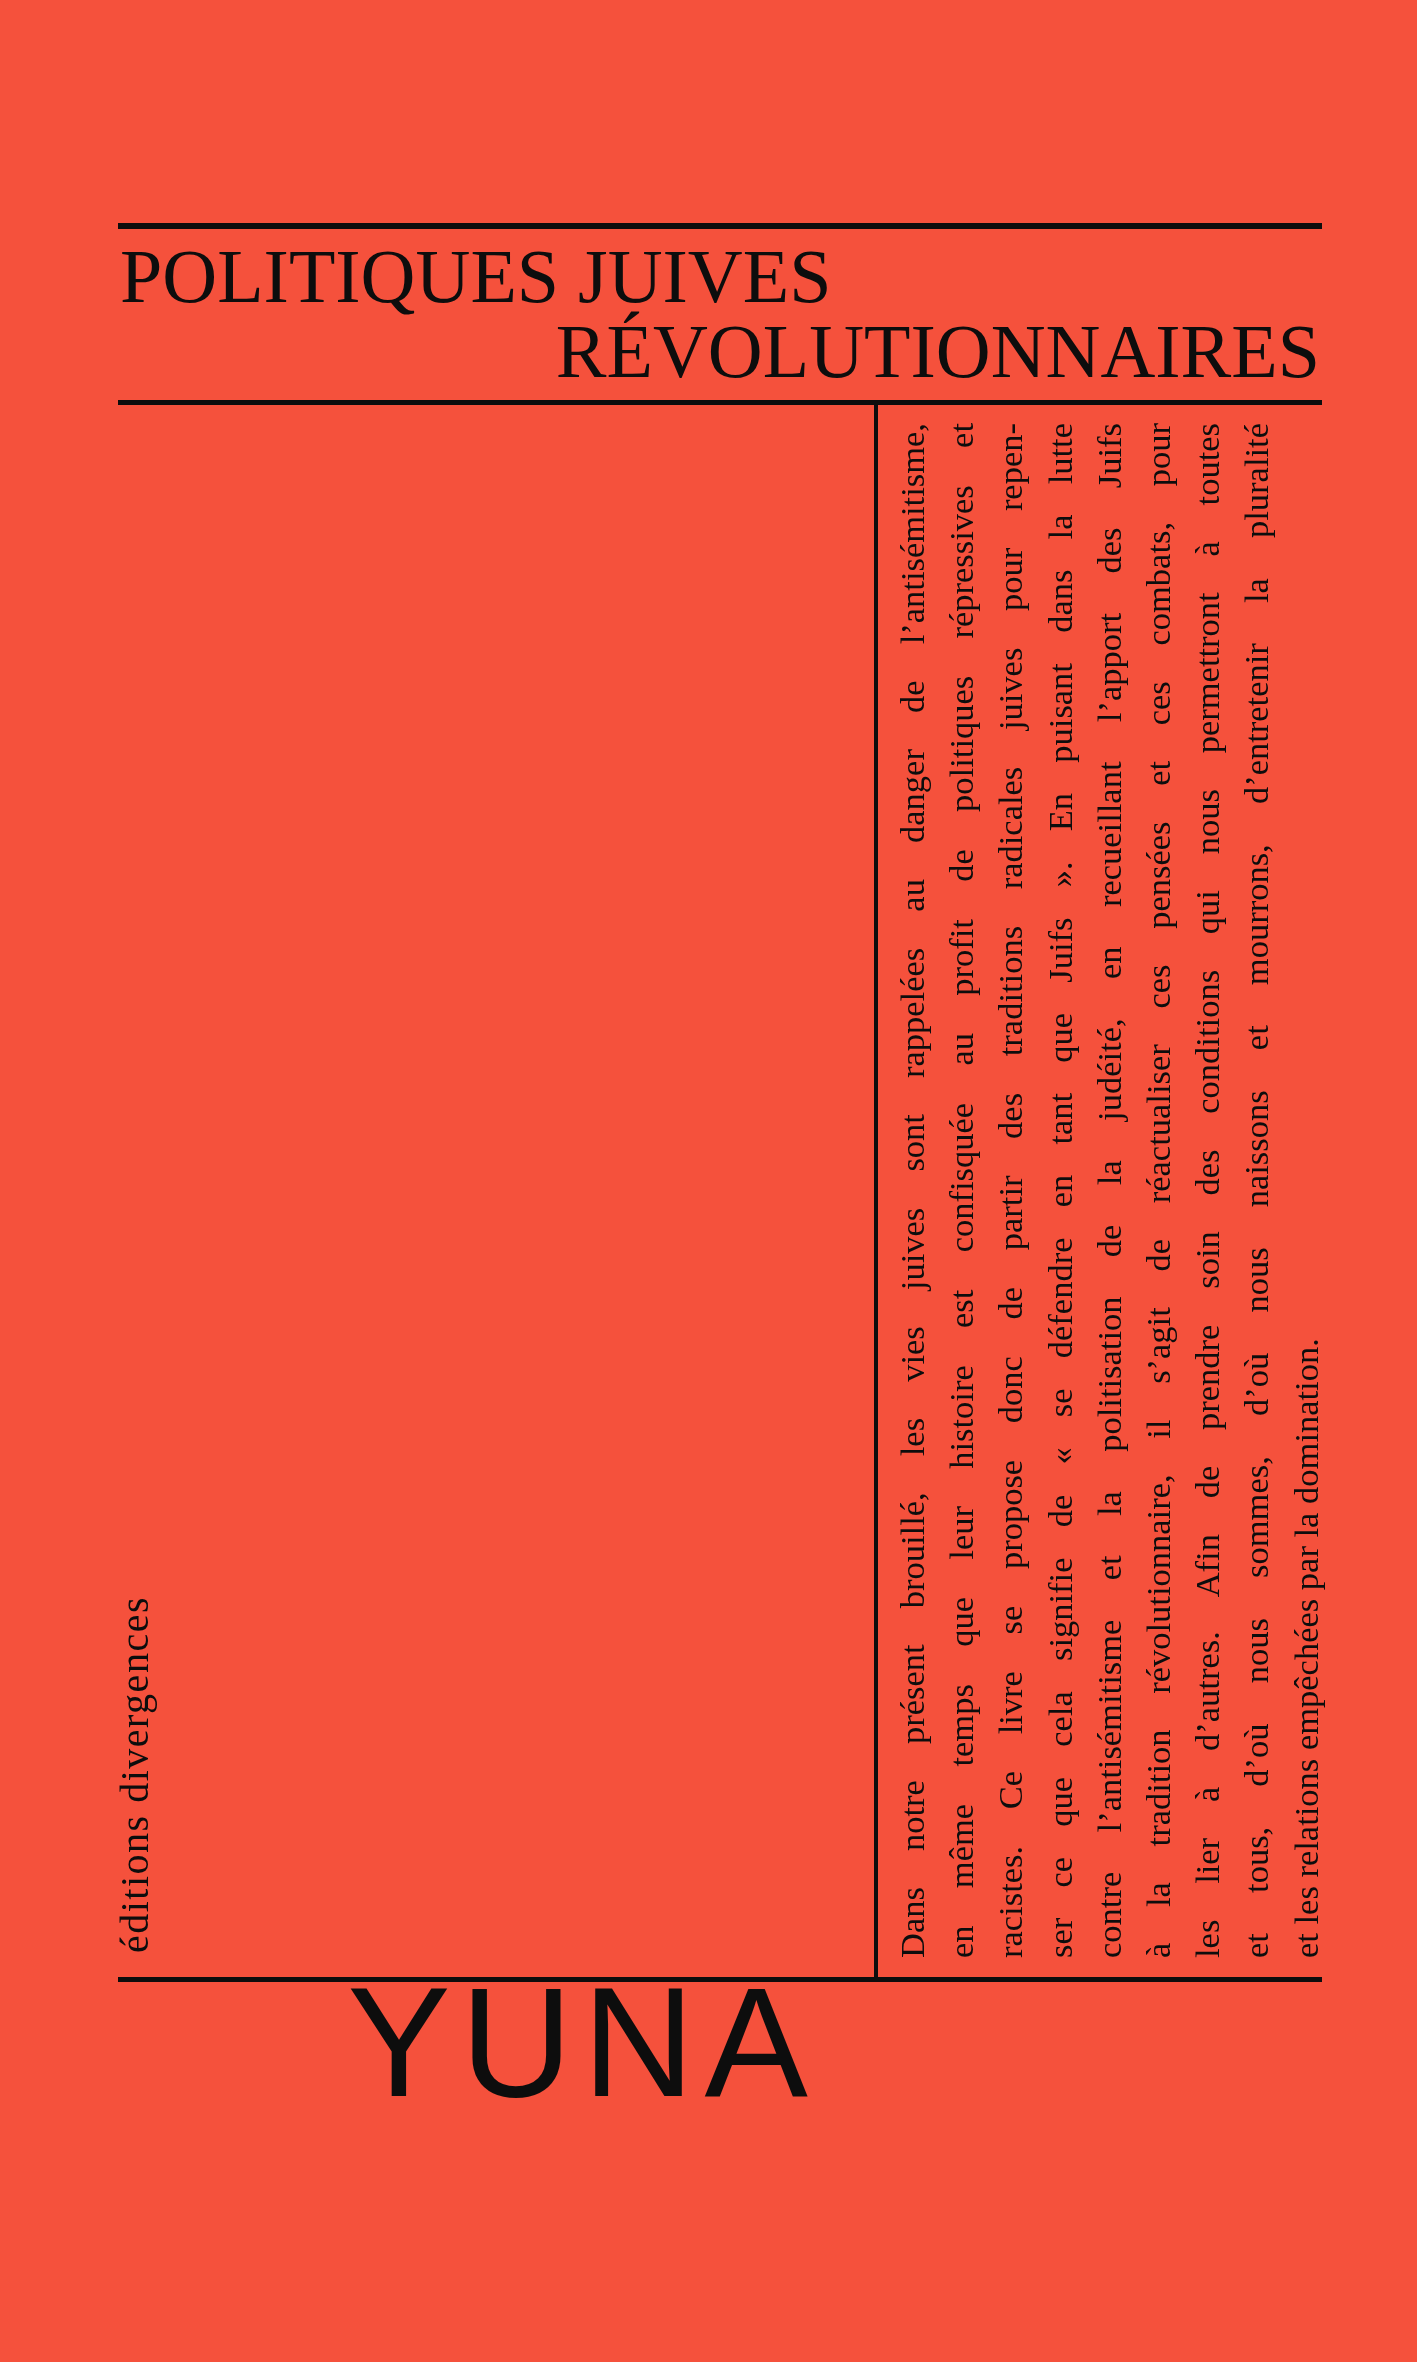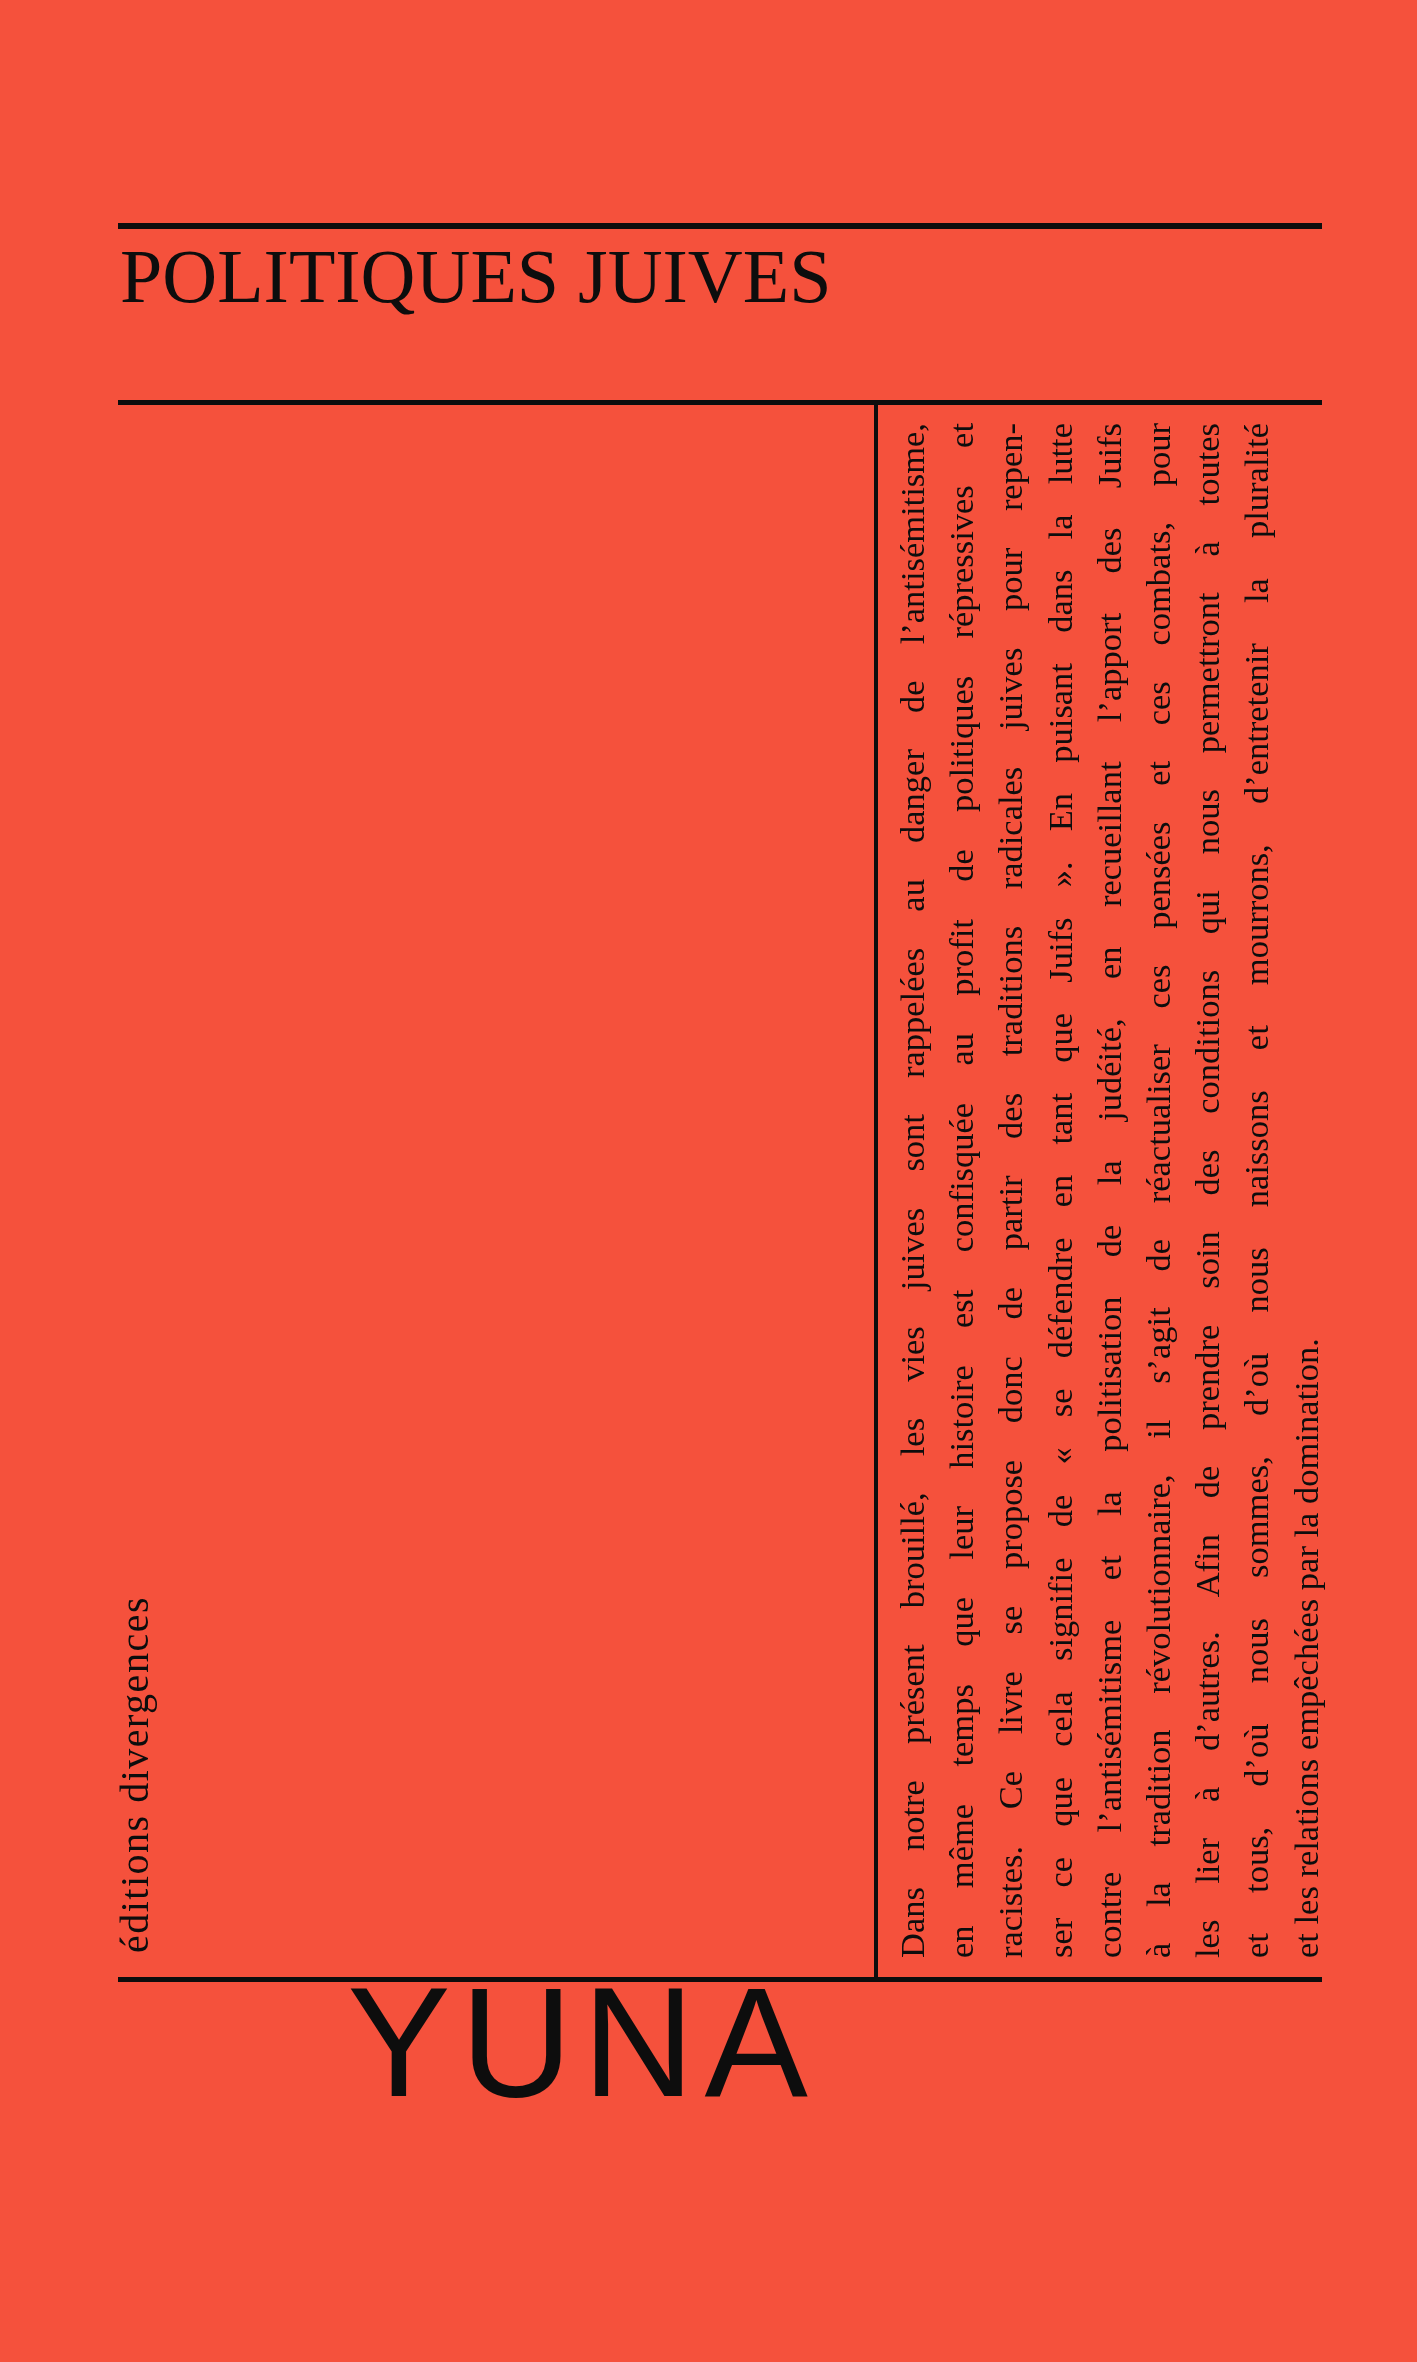--- a/index.html
+++ b/index.html
@@ -105,20 +105,21 @@
 </head>
 <body>
 
 <div class="cover">
 
 
   <div class="rule rule-1"></div>
 
   <div class="subtitle subtitle-1">POLITIQUES JUIVES</div>
 
+  <div class="subtitle subtitle-2">RÉVOLUTIONNAIRES</div>
 
   <div class="rule rule-2"></div>
 
   <div class="v-divider"></div>
 
   <div class="back-text">
     <div class="line">Dans notre présent brouillé, les vies juives sont rappelées au danger de l’antisémitisme,</div>
     <div class="line">en même temps que leur histoire est confisquée au profit de politiques répressives et</div>
     <div class="line">racistes. Ce livre se propose donc de partir des traditions radicales juives pour repen-</div>
     <div class="line">ser ce que cela signifie de « se défendre en tant que Juifs ». En puisant dans la lutte</div>

